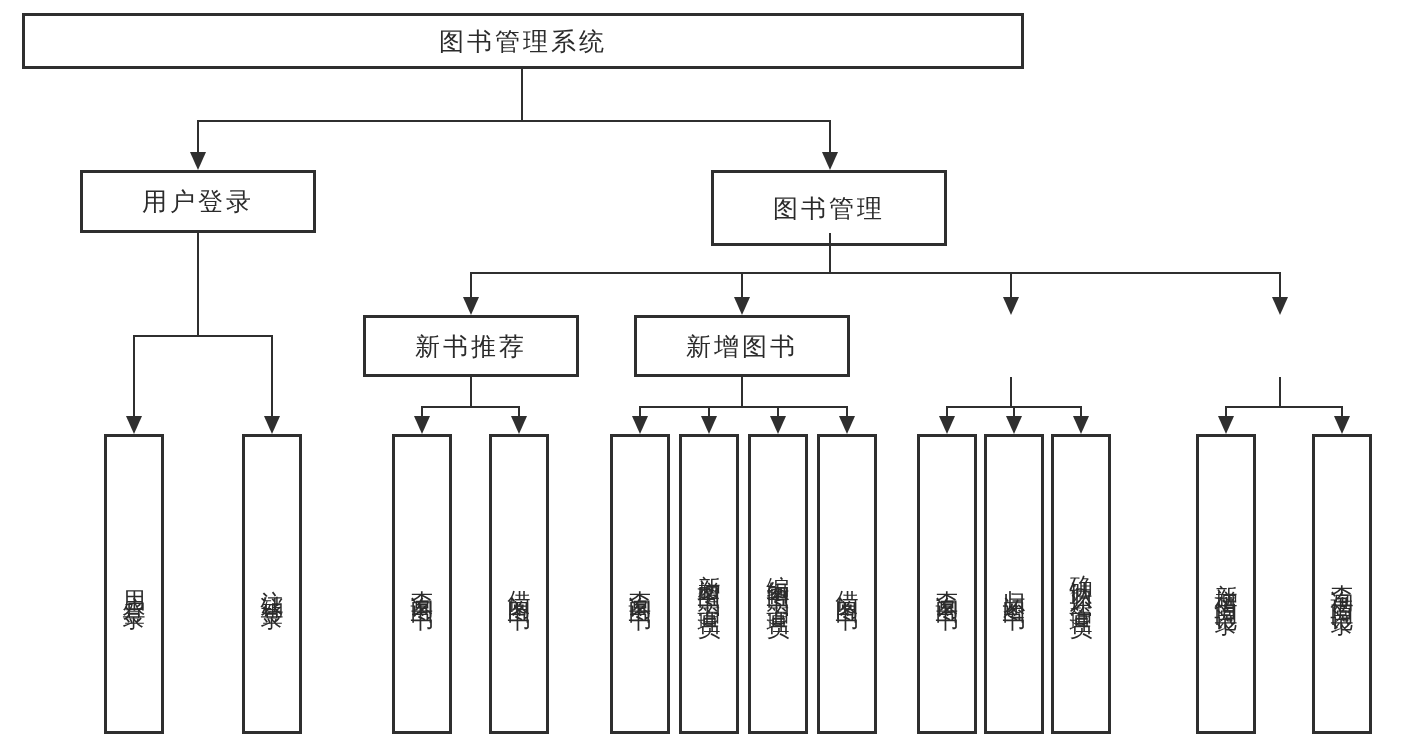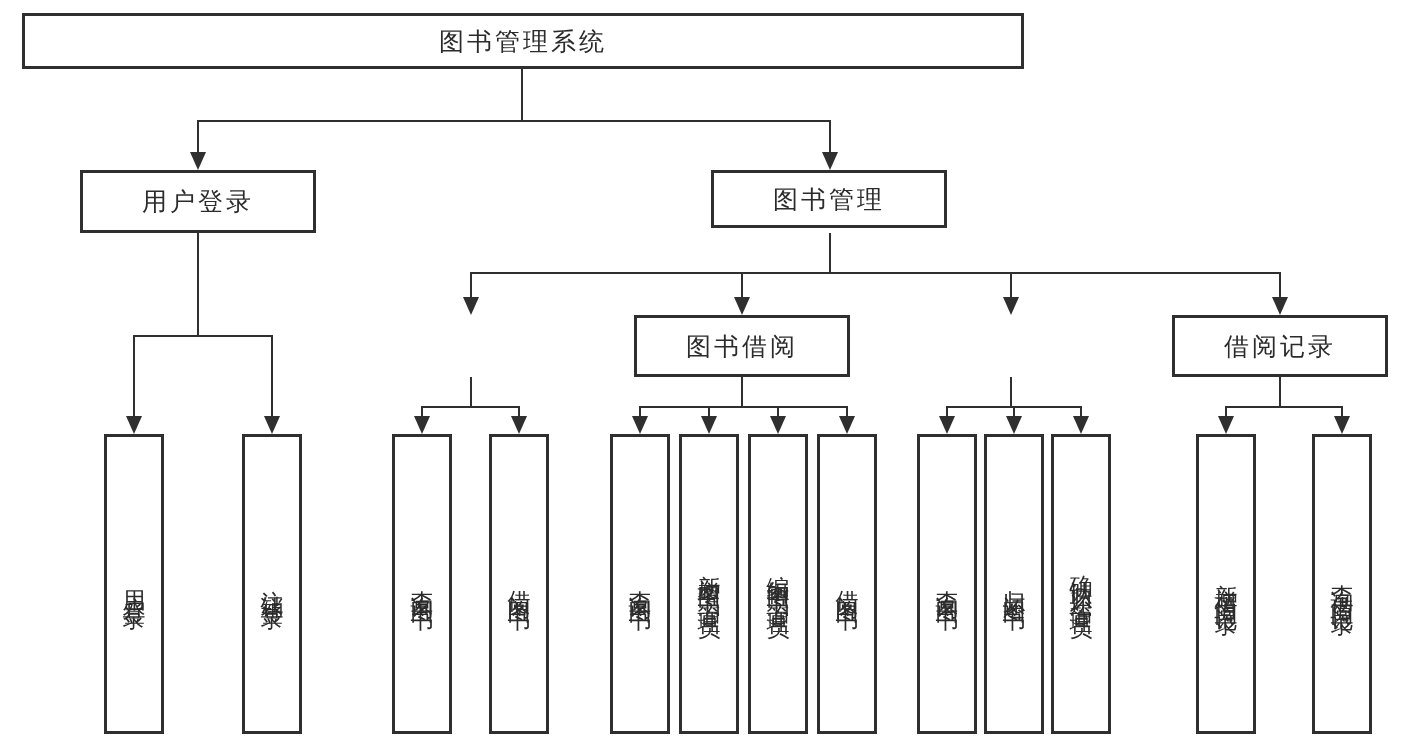--- a/index.html
+++ b/index.html
@@ -64,24 +64,24 @@
   }
 </style>
 </head>
 <body>
 
 <div id="canvas">
 
   <div class="hbox" style="left:22px; top:13px; width:1002px; height:56px;">图书管理系统</div>
 
   <div class="hbox" style="left:80px; top:170px; width:236px; height:63px;">用户登录</div>
-  <div class="hbox" style="left:711px; top:170px; width:236px; height:58px;">图书管理</div>
+  <div class="hbox" style="left:711px; top:170px; width:236px; height:76px;">图书管理</div>
 
-  <div class="hbox" style="left:634px; top:315px; width:216px; height:62px;">图书借阅</div>
-  <div class="hbox" style="left:1172px; top:315px; width:216px; height:62px;">借阅记录</div>
+  <div class="hbox" style="left:363px; top:315px; width:216px; height:62px;">新书推荐</div>
+  <div class="hbox" style="left:634px; top:315px; width:216px; height:62px;">新增图书</div>
 
   <div class="vbox" style="left:104px;">
     <span class="vtext">用户登录</span>
   </div>
   <div class="vbox" style="left:242px;">
     <span class="vtext">注销登录</span>
   </div>
 
   <div class="vbox" style="left:392px;">
     <span class="vtext">查询图书</span>

